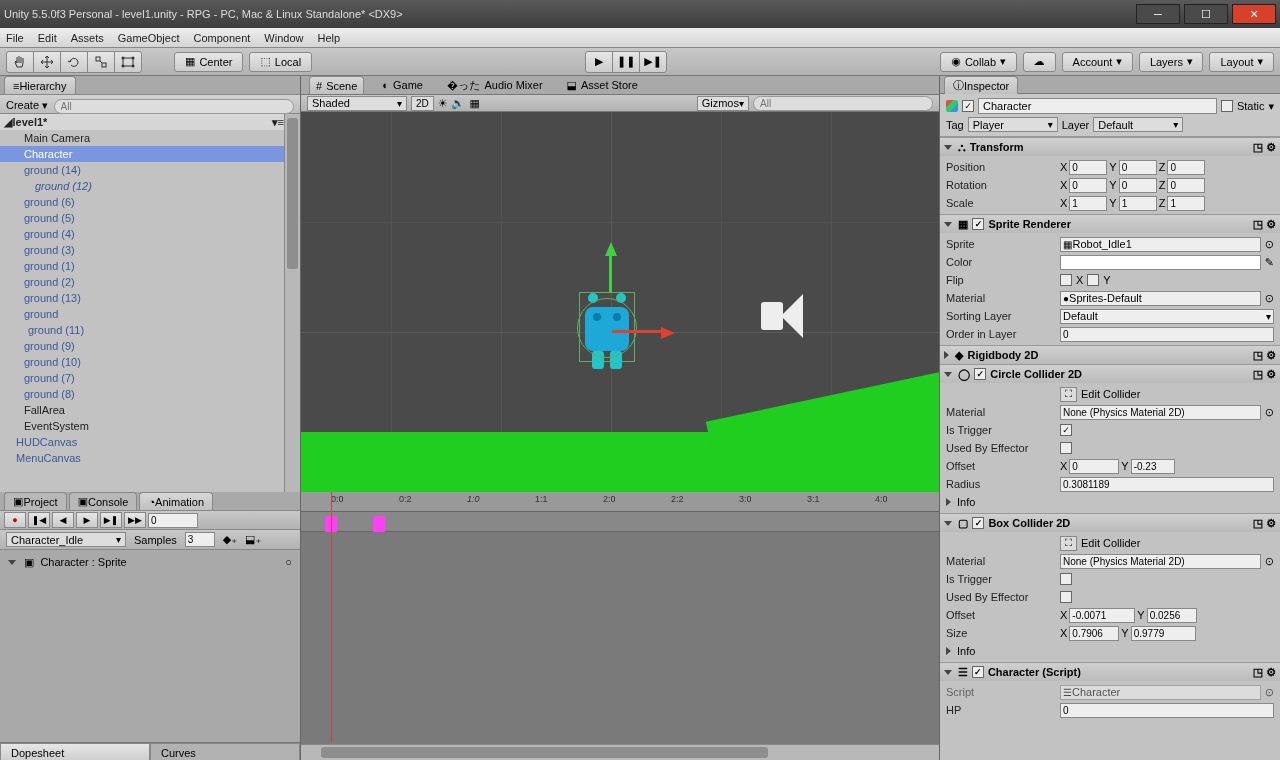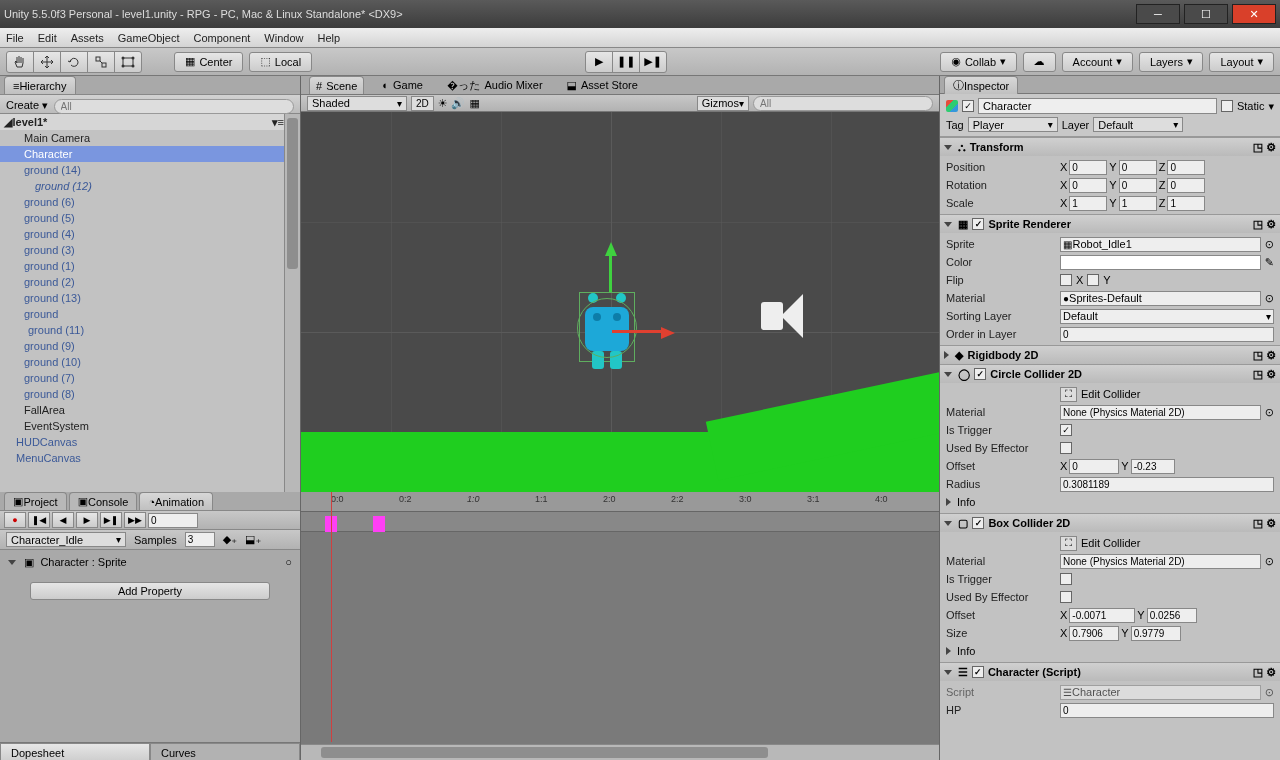--- a/index.html
+++ b/index.html
@@ -221,21 +221,20 @@
       <div class="anim-row2">
         <div class="mini" style="width:120px;justify-content:space-between"><span>Character_Idle</span>▾</div>
         <span>Samples</span>
         <input class="fld" style="width: 30px;" value="3">
         <span>◆₊</span>
         <span>⬓₊</span>
       </div>
       <div class="anim-track">
         <span class="tri d"></span>▣ <span>Character : Sprite</span><span style="flex:1"></span>○
       </div>
-      <div class="addprop">Add Property</div>
       <div style="flex:1"></div>
       <div class="tfoot">
         <div class="pill" style="background:linear-gradient(#e6e6e6,#ccc)">Dopesheet</div>
         <div class="pill" style="background:#b2b2b2">Curves</div>
       </div>
     </div>
   </div>
 
   <div class="col-mid">
     <div class="scene-tabs">
@@ -442,21 +441,21 @@
               <span class="lbl">Offset</span>
               <div class="xyz">
                 <div class="f">X<input class="fld" style="width: 66px;" value="-0.0071"></div>
                 <div class="f">Y<input class="fld" style="width: 50px;" value="0.0256"></div>
               </div>
             </div>
           <div class="prow">
               <span class="lbl">Size</span>
               <div class="xyz">
                 <div class="f">X<input class="fld" style="width: 50px;" value="0.7906"></div>
-                <div class="f">Y<input class="fld" style="width: 50px;" value="0.9779"></div>
+                <div class="f">Y<input class="fld" style="width: 65px;" value="0.9779"></div>
               </div>
             </div>
           <div class="prow">
               <span class="tri"></span>
               <span>Info</span>
             </div>
         </div>
       </div>
 
       <div class="comp">

